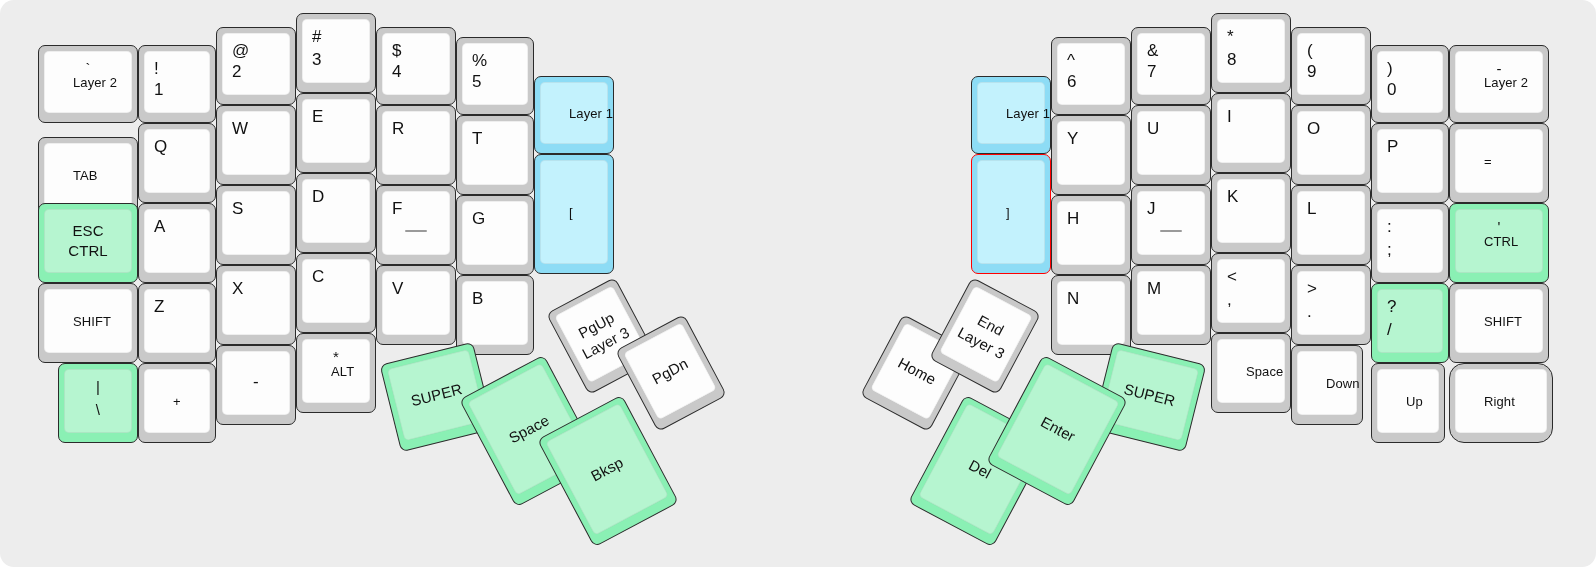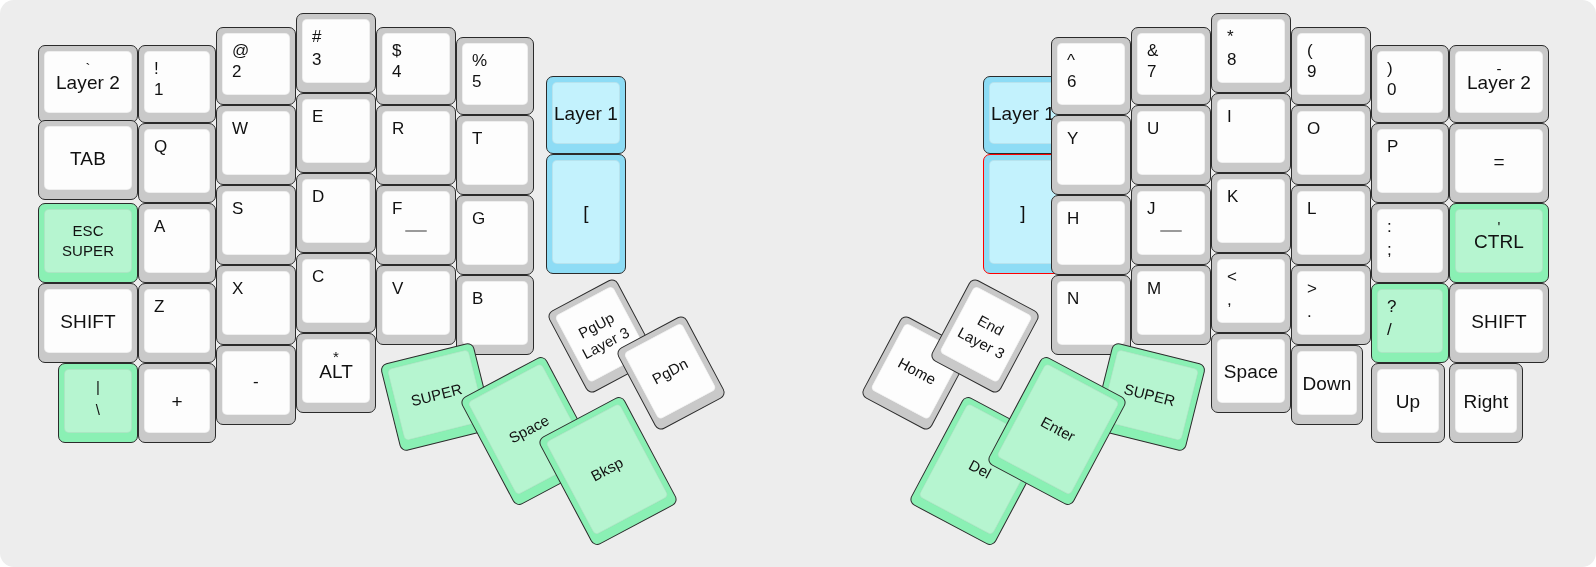--- a/index.html
+++ b/index.html
@@ -31,41 +31,41 @@
     position:absolute;
     left:5px; right:5px; top:5px; bottom:9px;
     box-sizing:border-box;
     border-radius:5px;
     background:#fdfdfd;
     border:1px solid rgba(0,0,0,0.06);
   }
   
   .key.green{ background:#8af0b4; }
   .key.green > .cap{ background:#b6f5d0; }
-  .key.blue{ background:#8ddcf5;margin-left:12px; }
+  .key.blue{ background:#8ddcf5; }
   .key.blue > .cap{ background:#c3f2fd; }
   .key.sel{ border-color:#ff0000; border-width:1.6px; }
 
   
   .lg{
     position:absolute;
     color:#111;
     line-height:1;
     white-space:pre;
     letter-spacing:0.1px;
   }
   
   .lg.tl{ left:9px; top:8px; font-size:17px; }
   
   .lg.bl{ left:9px; bottom:14px; font-size:17px; }
   
   .lg.c{
     left:0;right:0;top:50%;
     transform:translateY(-50%);
-    text-align:center;font-size:19px;
+    text-align:left;font-size:13px;padding-left:28px;
   }
   
   .lg.c2{
     left:0;right:0;top:50%;
     transform:translateY(-50%);
     text-align:center;font-size:15px;line-height:1.32;
   }
   
   .lg.ct{ left:0;right:0;top:9px;text-align:center;font-size:15px; }
   .lg.cb{ left:0;right:0;bottom:15px;text-align:center;font-size:15px; }
@@ -125,21 +125,21 @@
         <div class="cap">
           <div class="lg tl">%</div>
           <div class="lg bl">5</div>
         </div>
       </div>
       <div class="key blue" style="left: 534px; top: 76px; width: 80px; height: 78px;">
         <div class="cap">
           <div class="lg c">Layer 1</div>
         </div>
       </div>
-      <div class="key" style="left: 38px; top: 120px; width: 100px; height: 80px;">
+      <div class="key" style="left: 38px; top: 137px; width: 100px; height: 80px;">
         <div class="cap">
           <div class="lg c">TAB</div>
         </div>
       </div>
       <div class="key" style="left: 138px; top: 123px; width: 78px; height: 80px;">
         <div class="cap">
           <div class="lg tl">Q</div>
         </div>
       </div>
       <div class="key" style="left: 216px; top: 105px; width: 80px; height: 80px;">
@@ -163,21 +163,21 @@
         </div>
       </div>
       <div class="key blue" style="left: 534px; top: 154px; width: 80px; height: 120px;">
         <div class="cap">
           <div class="lg c">[</div>
         </div>
       </div>
       <div class="key green" style="left: 38px; top: 203px; width: 100px; height: 80px;">
         <div class="cap">
           <div class="lg c2">ESC
-SUPER</div>
+CTRL</div>
         </div>
       </div>
       <div class="key" style="left: 138px; top: 203px; width: 78px; height: 80px;">
         <div class="cap">
           <div class="lg tl">A</div>
         </div>
       </div>
       <div class="key" style="left: 216px; top: 185px; width: 80px; height: 80px;">
         <div class="cap">
           <div class="lg tl">S</div>
@@ -429,21 +429,21 @@
       <div class="key" style="left: 1291px; top: 345px; width: 72px; height: 80px;">
         <div class="cap">
           <div class="lg c">Down</div>
         </div>
       </div>
       <div class="key" style="left: 1371px; top: 363px; width: 74px; height: 80px;">
         <div class="cap">
           <div class="lg c">Up</div>
         </div>
       </div>
-      <div class="key" style="left: 1449px; top: 363px; width: 74px; height: 80px;">
+      <div class="key" style="left: 1449px; top: 363px; width: 104px; height: 80px; border-radius: 15px;">
         <div class="cap">
           <div class="lg c">Right</div>
         </div>
       </div>
       <div class="key rot green" style="left: 1101px; top: 352px; width: 96px; height: 90px; transform: rotate(14deg);">
         <div class="cap">
           <div class="lg c2">SUPER</div>
         </div>
       </div>
       <div class="key rot" style="left: 877px; top: 327px; width: 78px; height: 92px; transform: rotate(28deg);">

